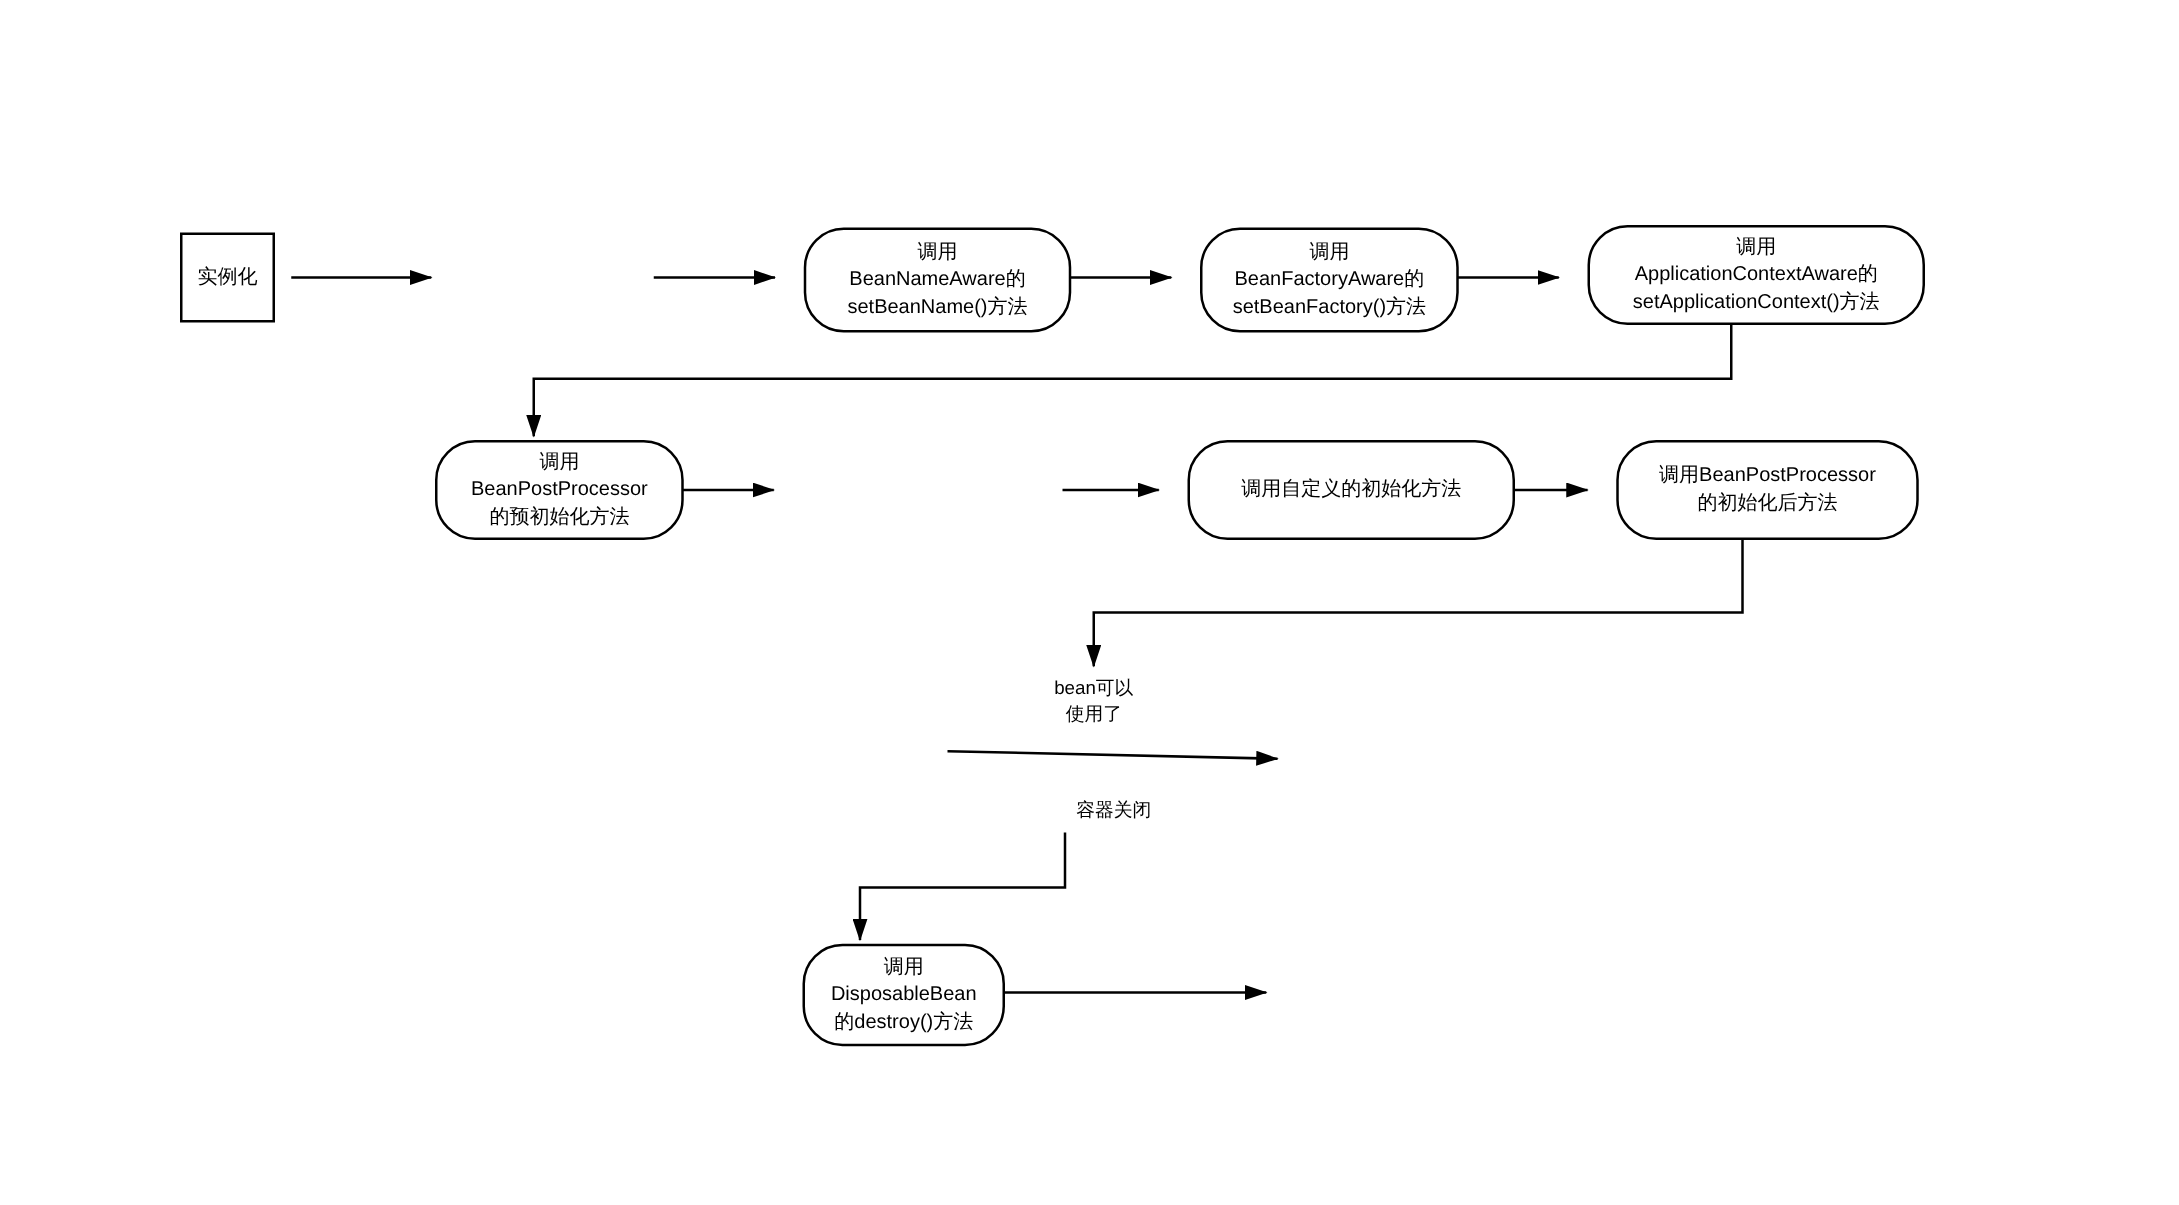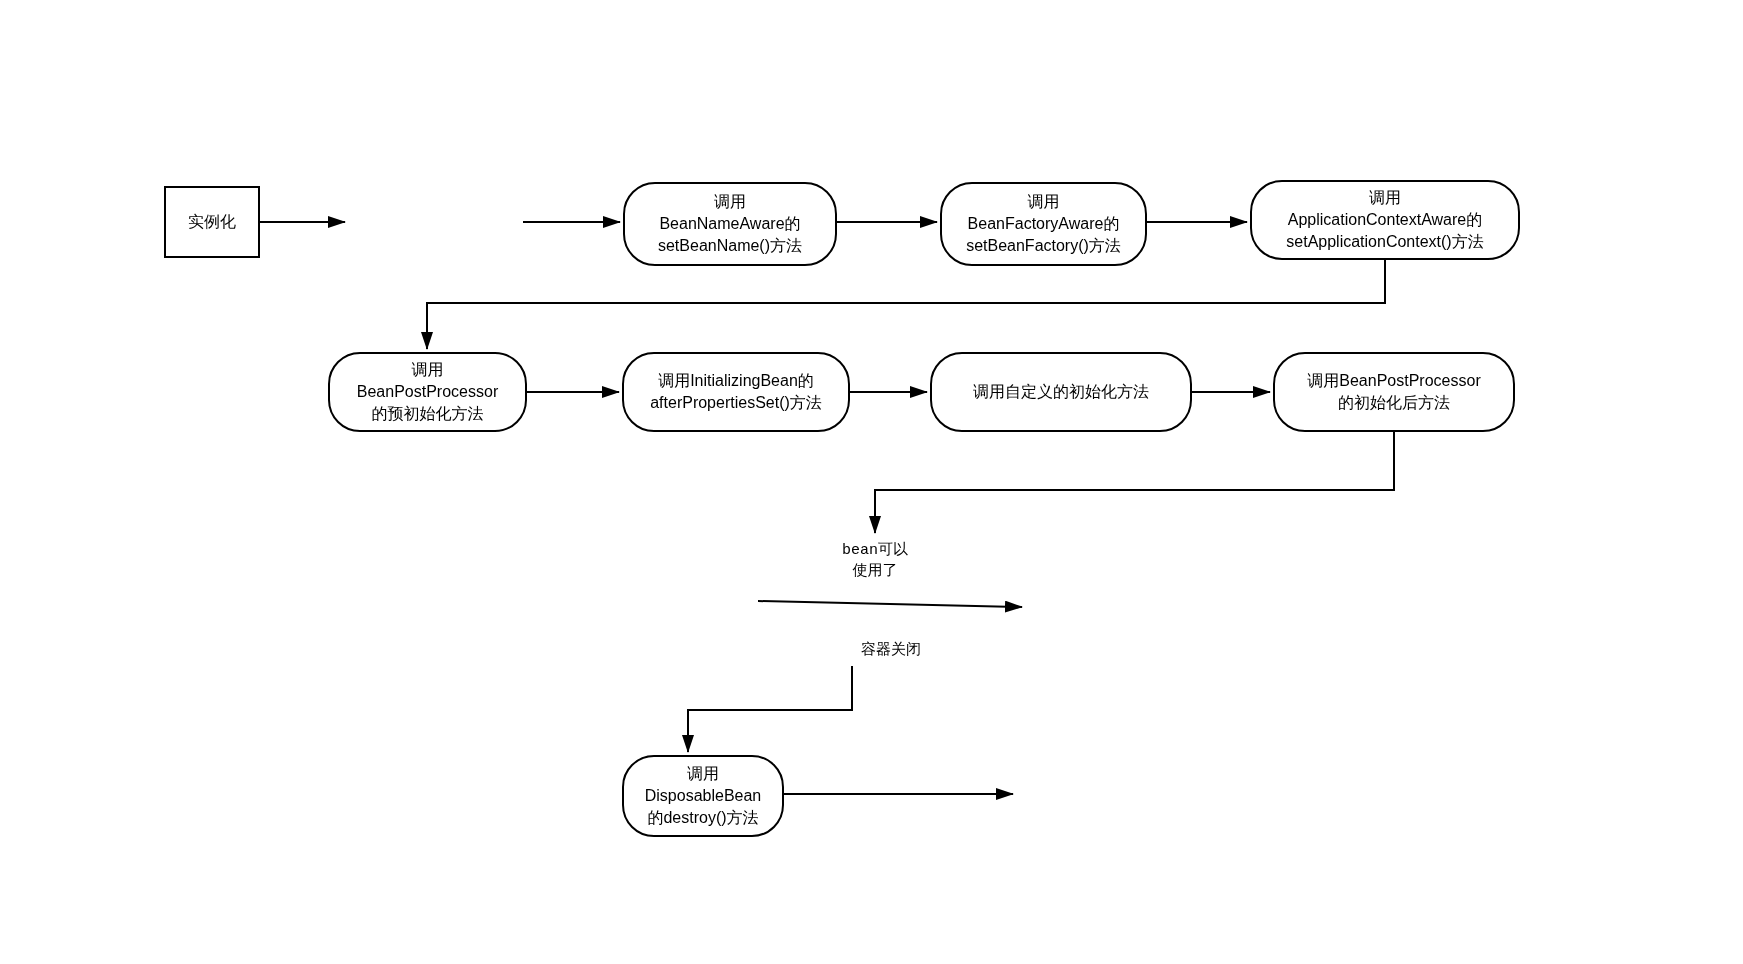--- a/index.html
+++ b/index.html
@@ -35,20 +35,21 @@
     white-space: pre-line;
     font-size: 16px;
     line-height: 22px;
     color: #000000;
   }
   .node.rect {
     border-radius: 0;
   }
   .node.rounded {
     border-radius: 32px;
+    margin-left: 20px;
   }
   .floating-label {
     position: absolute;
     box-sizing: border-box;
     background: transparent;
     border: none;
     display: flex;
     align-items: center;
     justify-content: center;
     text-align: center;
@@ -78,48 +79,46 @@
       <path d="M527 392 L619 392" marker-end="url(#arrowhead)"></path>
       <path d="M850 392 L927 392" marker-end="url(#arrowhead)"></path>
       <path d="M1192 392 L1270 392" marker-end="url(#arrowhead)"></path>
       <path d="M1394 432 L1394 490 L875 490 L875 533" marker-end="url(#arrowhead)"></path>
       <path d="M758 601 L1022 607" marker-end="url(#arrowhead)"></path>
       <path d="M852 666 L852 710 L688 710 L688 752" marker-end="url(#arrowhead)"></path>
       <path d="M784 794 L1013 794" marker-end="url(#arrowhead)"></path>
     </g>
   </svg>
 
-  <div class="node rect" style="left:164px; top:186px; width:96px; height:72px;">实例化</div>
+  <div class="node rect" style="left:144px; top:186px; width:76px; height:72px;">实例化</div>
 
 
   <div class="node rounded" style="left:623px; top:182px; width:214px; height:84px;">调用
 BeanNameAware的
 setBeanName()方法</div>
 
   <div class="node rounded" style="left:940px; top:182px; width:207px; height:84px;">调用
 BeanFactoryAware的
 setBeanFactory()方法</div>
 
   <div class="node rounded" style="left:1250px; top:180px; width:270px; height:80px;">调用
 ApplicationContextAware的
 setApplicationContext()方法</div>
 
   <div class="node rounded" style="left:328px; top:352px; width:199px; height:80px;">调用
 BeanPostProcessor
 的预初始化方法</div>
 
-  <div class="node rounded" style="left:622px; top:352px; width:228px; height:80px;">调用InitializingBean的
-afterPropertiesSet()方法</div>
 
   <div class="node rounded" style="left:1273px; top:352px; width:242px; height:80px;">调用BeanPostProcessor
 的初始化后方法</div>
 
   <div class="node rounded" style="left:930px; top:352px; width:262px; height:80px;">调用自定义的初始化方法</div>
 
-  <div class="floating-label" style="left:815px; top:538px; width:120px; height:46px;font-family:Liberation Mono, monospace;">bean可以
+  <div class="floating-label" style="left:815px; top:538px; width:120px; height:46px;">bean可以
 使用了</div>
 
   <div class="floating-label" style="left:831px; top:636px; width:120px; height:24px;">容器关闭</div>
 
   <div class="node rounded" style="left:622px; top:755px; width:162px; height:82px;">调用
 DisposableBean
 的destroy()方法</div>
 
 
 </div>

